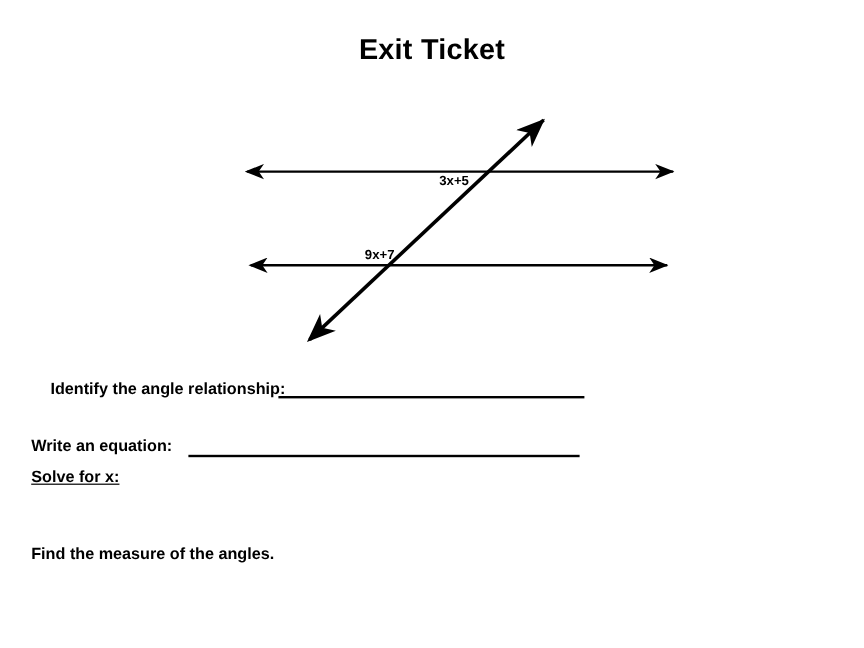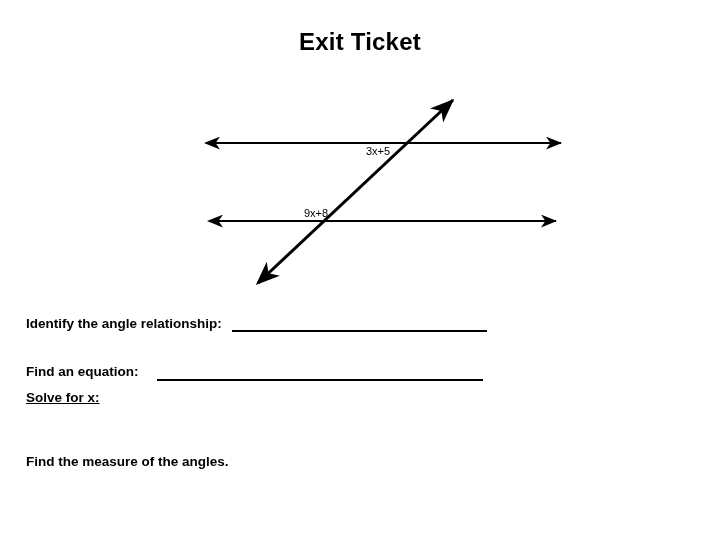--- a/index.html
+++ b/index.html
@@ -40,21 +40,21 @@
     top: 70px;
     width: 720px;
     height: 240px;
   }
   .figure svg {
     display: block;
   }
   .label {
     position: absolute;
     font-size: 11px;
-    font-weight: normal;
+    font-weight: bold;
     white-space: nowrap;
   }
   .label-top {
     left: 366px;
     top: 145px;
   }
   .label-bottom {
     left: 304px;
     top: 207px;
   }
@@ -63,21 +63,21 @@
     left: 26px;
     top: 316px;
     width: 680px;
   }
   .prompt-row {
     position: absolute;
     font-size: 13.5px;
     font-weight: bold;
     white-space: nowrap;
   }
-  .row-relationship { left: 0px; top: 0px; }
+  .row-relationship { left: 16px; top: 0px; }
   .row-equation     { left: 0px; top: 48px; }
   .row-solve        { left: 0px; top: 74px; text-decoration: underline; }
   .row-find         { left: 0px; top: 138px; text-align: center; }
 
   .rule {
     position: absolute;
     background: #000000;
     height: 2px;
   }
   .rule-relationship {
@@ -112,26 +112,26 @@
       <line x1="206" y1="73" x2="561" y2="73" stroke="#000000" stroke-width="2" marker-start="url(#arrowStart)" marker-end="url(#arrowEnd)"></line>
 
       <line x1="209" y1="151" x2="556" y2="151" stroke="#000000" stroke-width="2" marker-start="url(#arrowStart)" marker-end="url(#arrowEnd)"></line>
 
       <line x1="258" y1="213" x2="453" y2="30" stroke="#000000" stroke-width="3" marker-start="url(#arrowStart)" marker-end="url(#arrowEnd)"></line>
     </svg>
   </div>
 
   <div class="label label-top">3x+5</div>
 
-  <div class="label label-bottom">9x+8</div>
+  <div class="label label-bottom">9x+7</div>
 
   <div class="prompts">
     <div class="prompt-row row-relationship">Identify the angle relationship:</div>
 
-    <div class="prompt-row row-equation">Find an equation:</div>
+    <div class="prompt-row row-equation">Write an equation:</div>
 
     <div class="prompt-row row-solve">Solve for x:</div>
 
     <div class="prompt-row row-find">Find the measure of the angles.</div>
   </div>
 
   <div class="rule rule-relationship"></div>
 
   <div class="rule rule-equation"></div>
 

